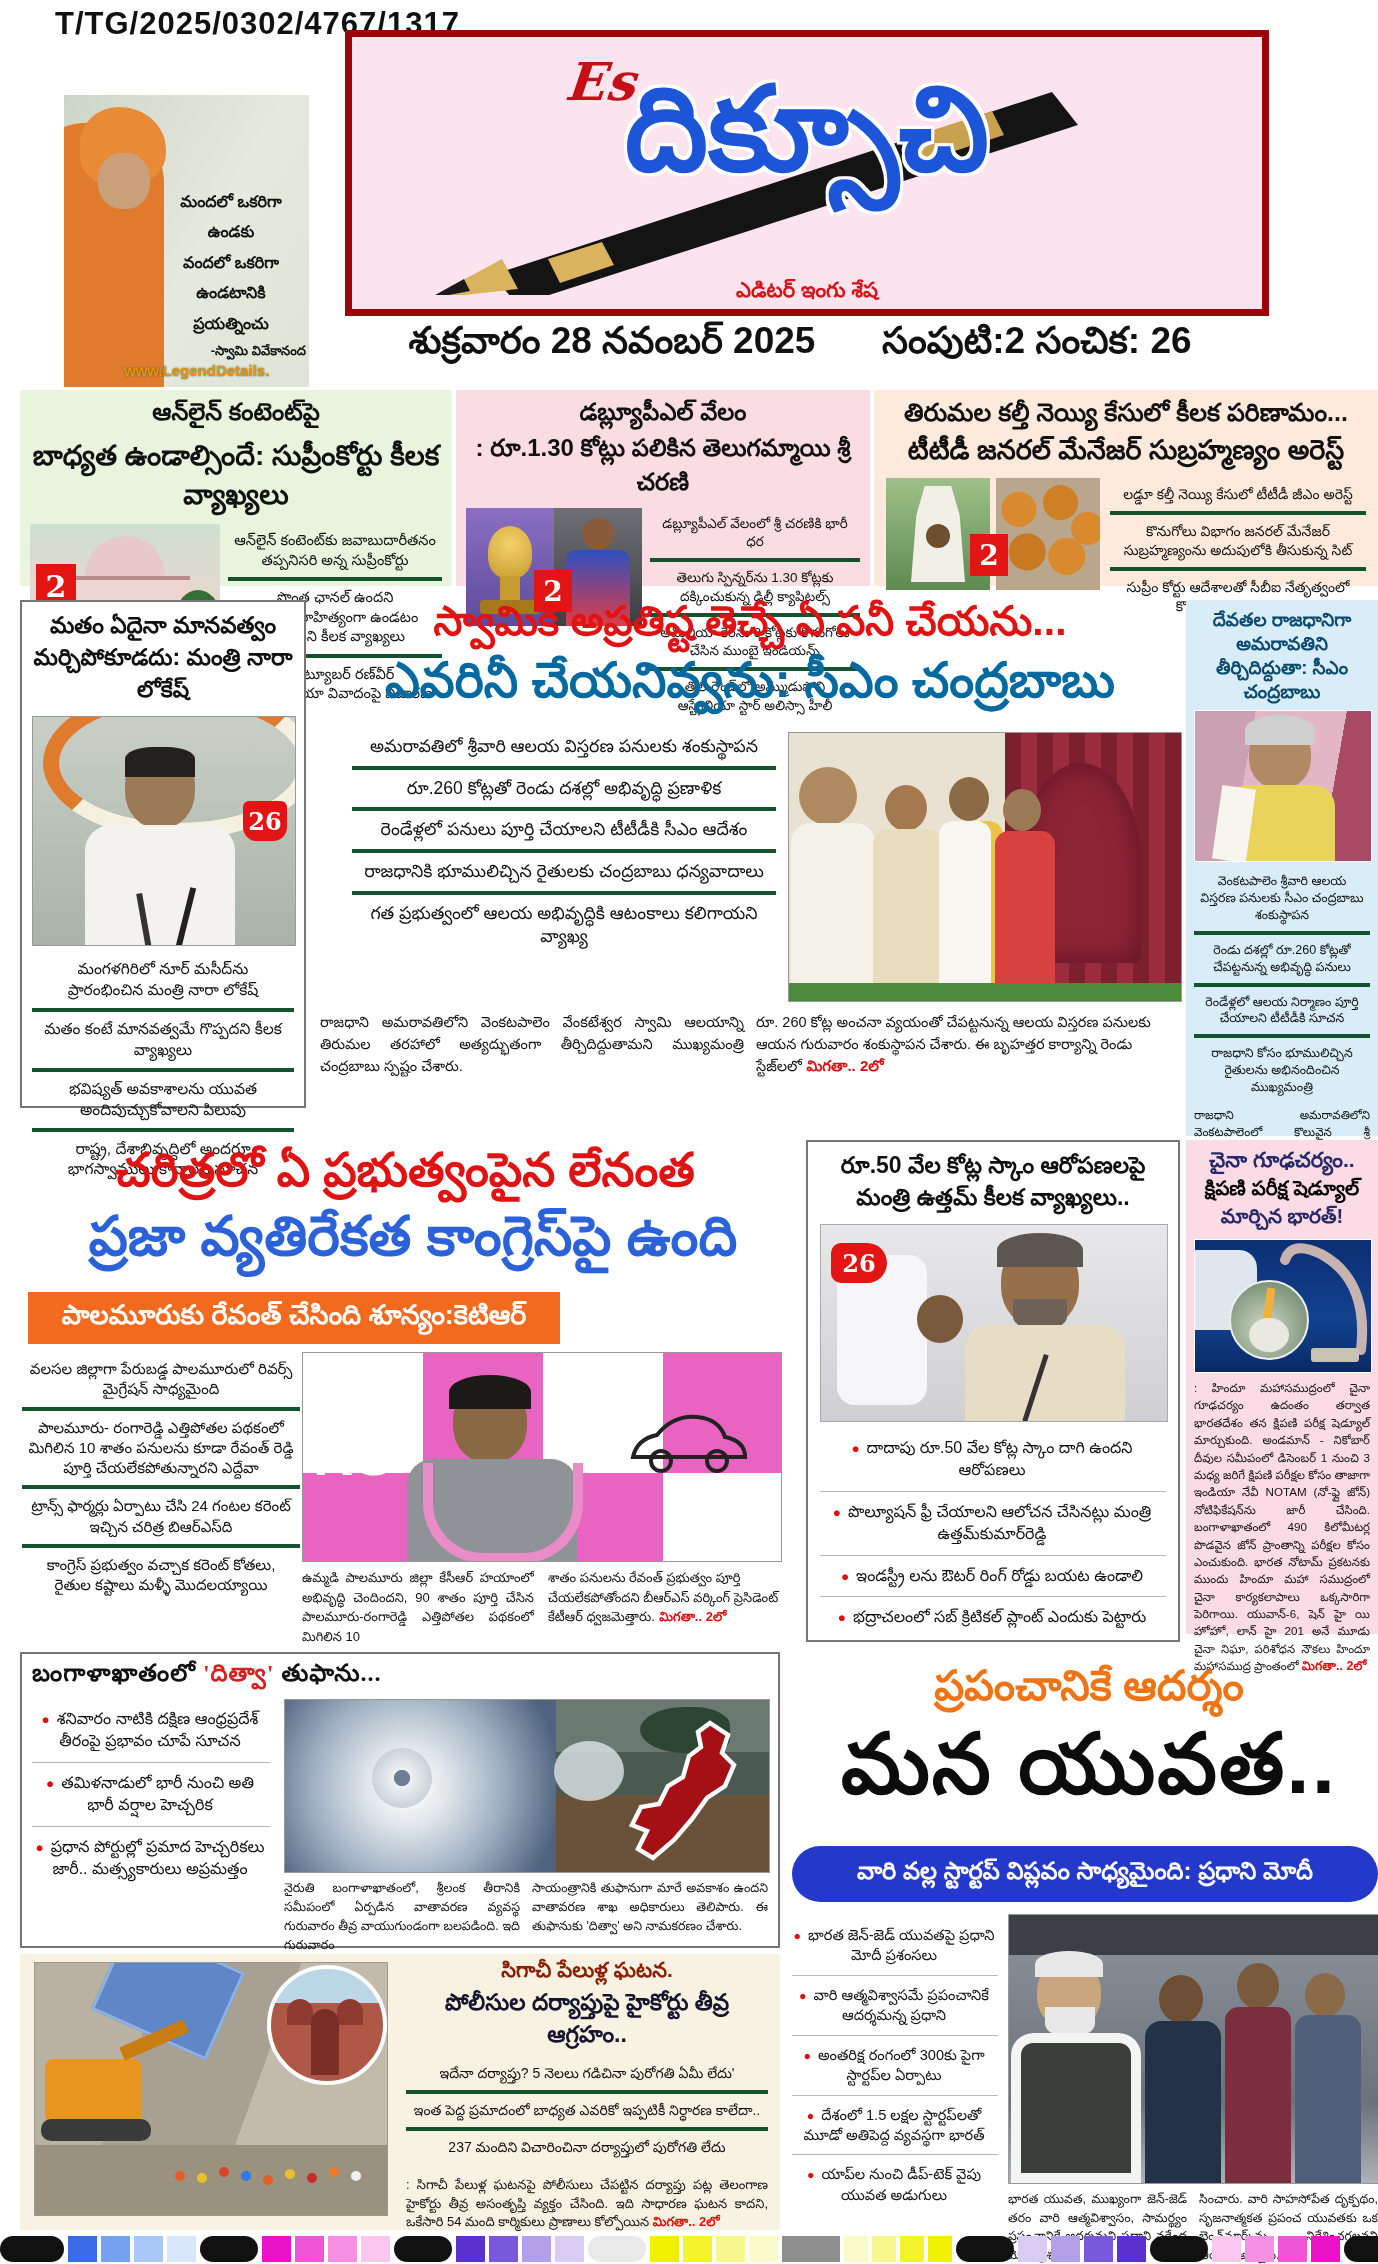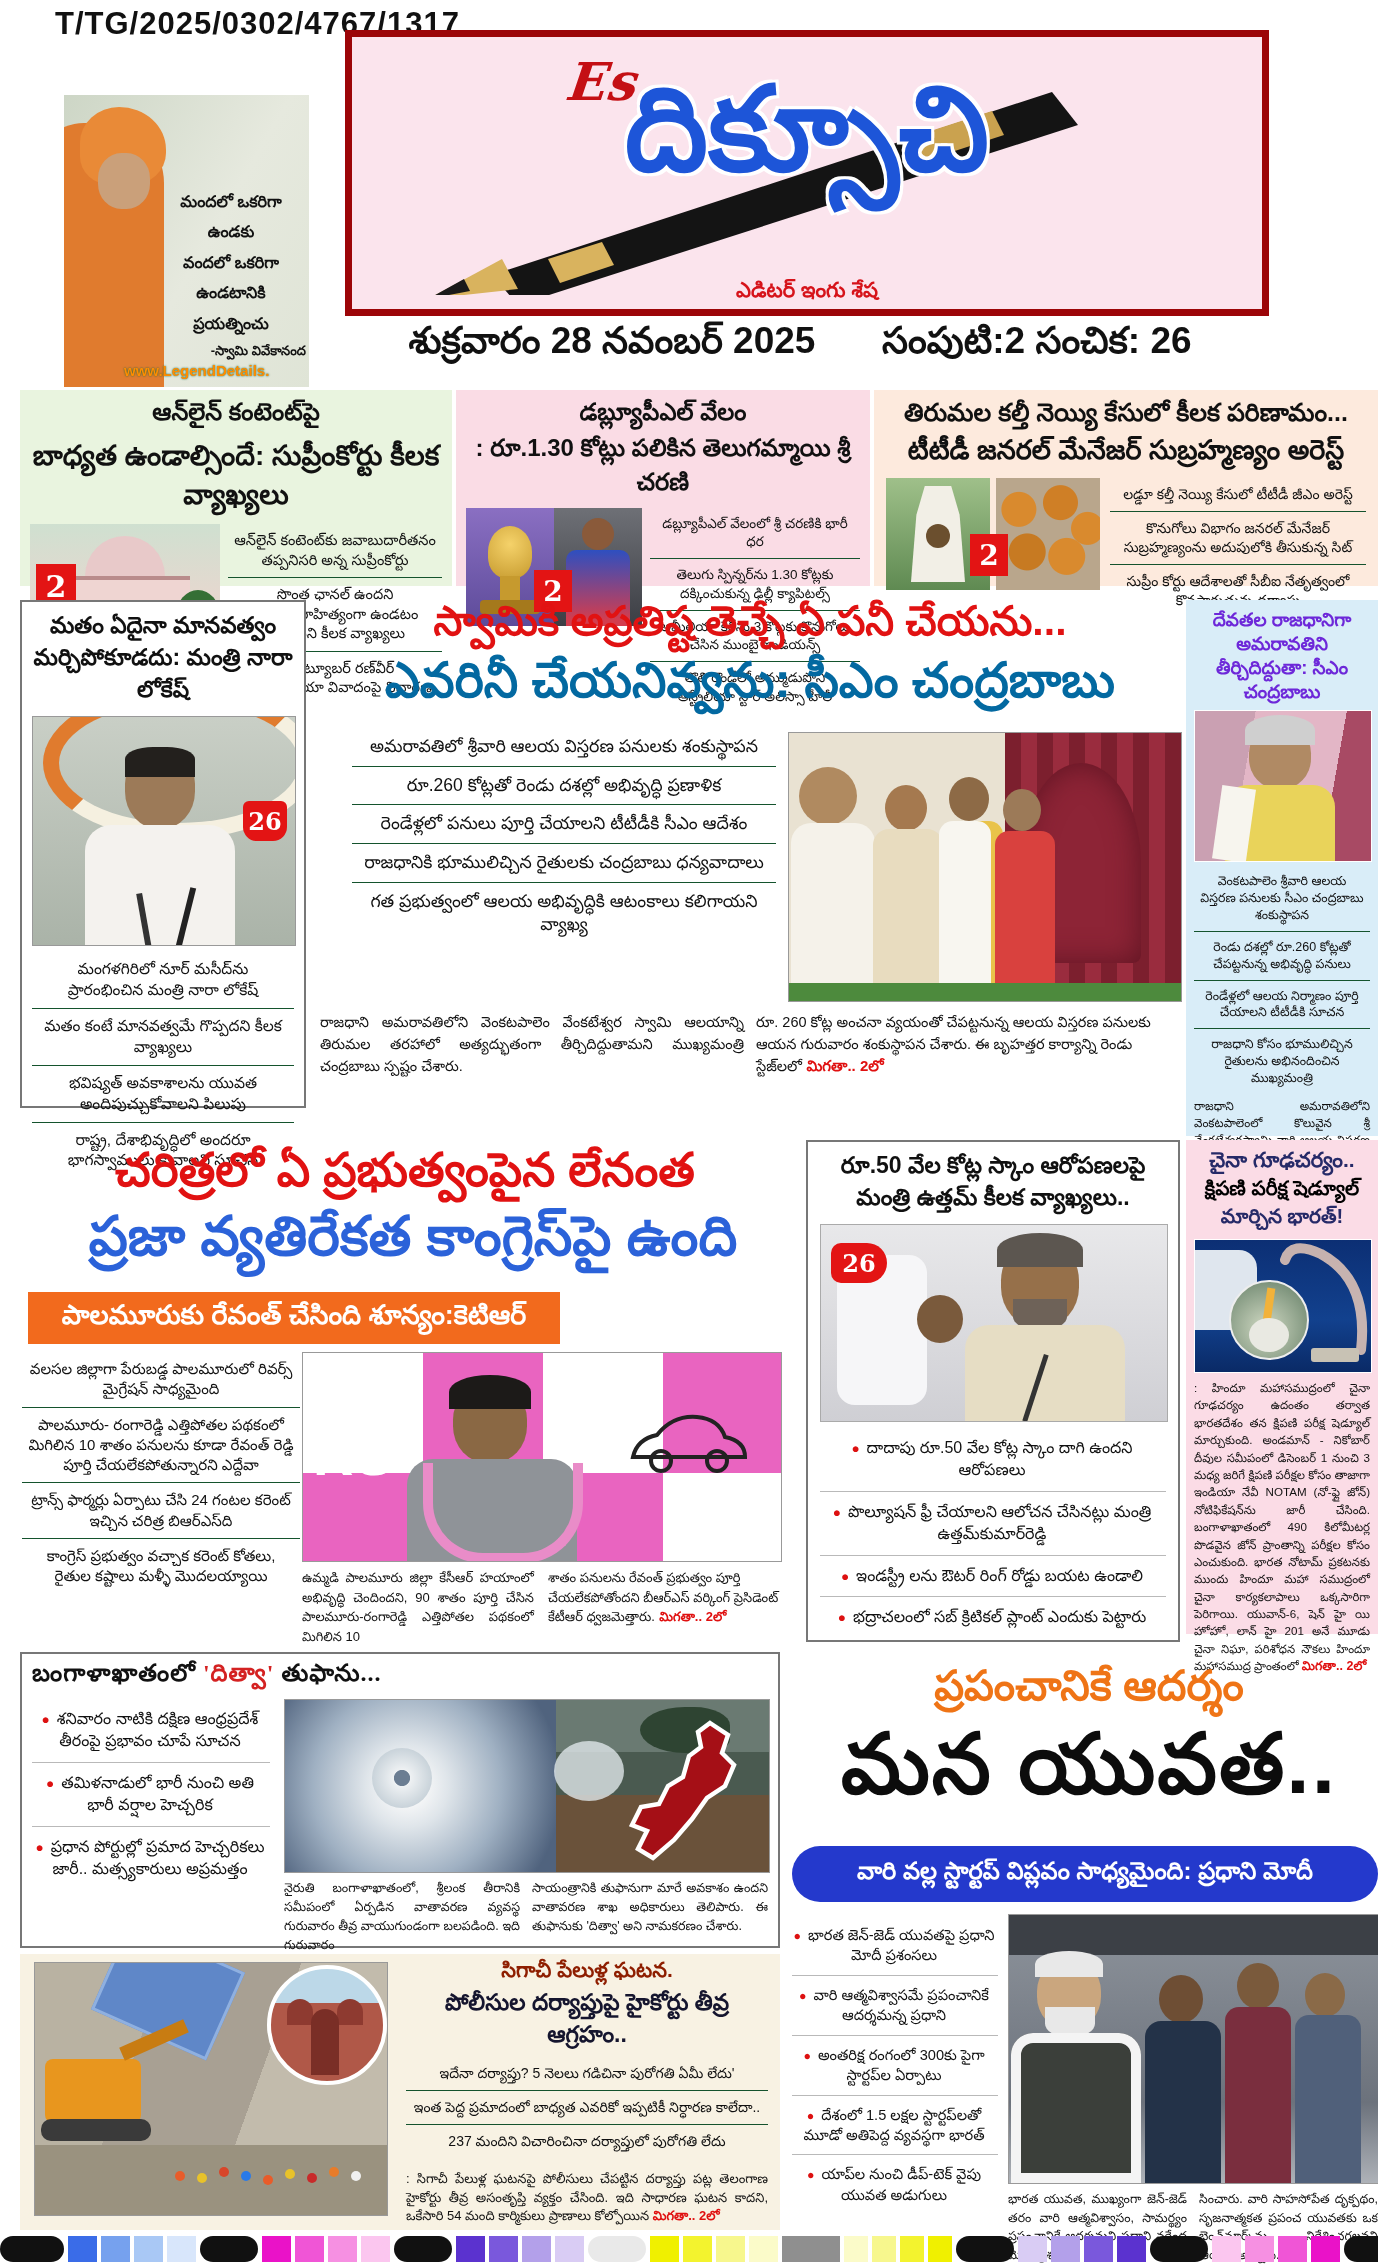--- a/index.html
+++ b/index.html
@@ -2,21 +2,21 @@
 <html><head>
 <meta charset="utf-8">
 <style>
   html,body{margin:0;padding:0;background:#888;}
   .page{position:relative;width:1378px;height:2264px;background:#ffffff;margin:0 auto;
         font-family:"Liberation Sans",sans-serif;overflow:hidden;color:#111;}
   .abs{position:absolute;}
   .ctr{text-align:center;}
   .bold{font-weight:bold;}
   
-  .pts > div{border-bottom:1px solid #14532d;padding:7px 6px;text-align:center;line-height:1.35;}
+  .pts > div{border-bottom:4px solid #14532d;padding:7px 6px;text-align:center;line-height:1.35;}
   .pts > div:last-child{border-bottom:none;}
   
   .dotpts > div{border-bottom:1px solid #b9b9b9;padding:9px 2px 9px 0;line-height:1.4;position:relative;text-align:center;}
   .dotpts > div:last-child{border-bottom:none;}
   .dotpts > div::before{content:"●";color:#dd1111;font-size:0.85em;margin-right:7px;}
   .badge2{background:#e31414;color:#fff;font-weight:bold;display:flex;align-items:center;justify-content:center;
           font-family:"DejaVu Serif",serif;}
   .more{color:#e01010;font-weight:bold;}
   .cap{font-size:14.5px;line-height:1.5;text-align:justify;}
   .swbar{display:flex;align-items:center;gap:4px;}
@@ -175,21 +175,21 @@
     <div class="abs" style="left:0;bottom:0;width:100%;height:18px;background:#4d8a3d;"></div>
   </div>
 
   <div class="abs cap" style="left:320px;top:1012px;width:424px;height:96px;">రాజధాని అమరావతిలోని వెంకటపాలెం వేంకటేశ్వర స్వామి ఆలయాన్ని తిరుమల తరహాలో అత్యద్భుతంగా తీర్చిదిద్దుతామని ముఖ్యమంత్రి చంద్రబాబు స్పష్టం చేశారు.</div>
   <div class="abs" style="left:756px;top:1012px;width:424px;height:96px;">
     <span class="cap">రూ. 260 కోట్ల అంచనా వ్యయంతో చేపట్టనున్న ఆలయ విస్తరణ పనులకు ఆయన గురువారం శంకుస్థాపన చేశారు. ఈ బృహత్తర కార్యాన్ని రెండు స్టేజ్‌లలో</span>
     <span class="more" style="font-size:15px;">మిగతా.. 2లో</span>
   </div>
 
   <div class="abs" style="left:1186px;top:600px;width:192px;height:536px;background:#d9edf8;padding:8px 8px;box-sizing:border-box;">
-    <div class="ctr bold" style="font-size:18.5px;color:#6d28d9;line-height:1.3;">దేవతల రాజధానిగా అమరావతిని తీర్చిదిద్దుతా: సీఎం చంద్రబాబు</div>
+    <div class="ctr bold" style="font-size:18.5px;color:#0c4a6e;line-height:1.3;">దేవతల రాజధానిగా అమరావతిని తీర్చిదిద్దుతా: సీఎం చంద్రబాబు</div>
     <div style="position:relative;width:100%;height:150px;margin-top:6px;background:linear-gradient(100deg,#caa0b2 0 30%,#e3b6c6 30% 75%,#a84a64 75%);overflow:hidden;border:1px solid #fff;">
       <div class="abs" style="left:54px;top:12px;width:62px;height:66px;background:#b08a64;border-radius:46%;"></div>
       <div class="abs" style="left:50px;top:4px;width:70px;height:30px;background:#cfcfcf;border-radius:50% 50% 0 0;"></div>
       <div class="abs" style="left:30px;top:74px;width:110px;height:76px;background:#e9d35a;border-radius:22px 22px 0 0;"></div>
       <div class="abs" style="left:22px;top:76px;width:34px;height:74px;background:#f7f5ee;transform:rotate(8deg);"></div>
     </div>
     <div class="pts" style="font-size:12.5px;margin-top:4px;">
         <div>వెంకటపాలెం శ్రీవారి ఆలయ విస్తరణ పనులకు సీఎం చంద్రబాబు శంకుస్థాపన</div>
         <div>రెండు దశల్లో రూ.260 కోట్లతో చేపట్టనున్న అభివృద్ధి పనులు</div>
         <div>రెండేళ్లలో ఆలయ నిర్మాణం పూర్తి చేయాలని టీటీడీకి సూచన</div>

